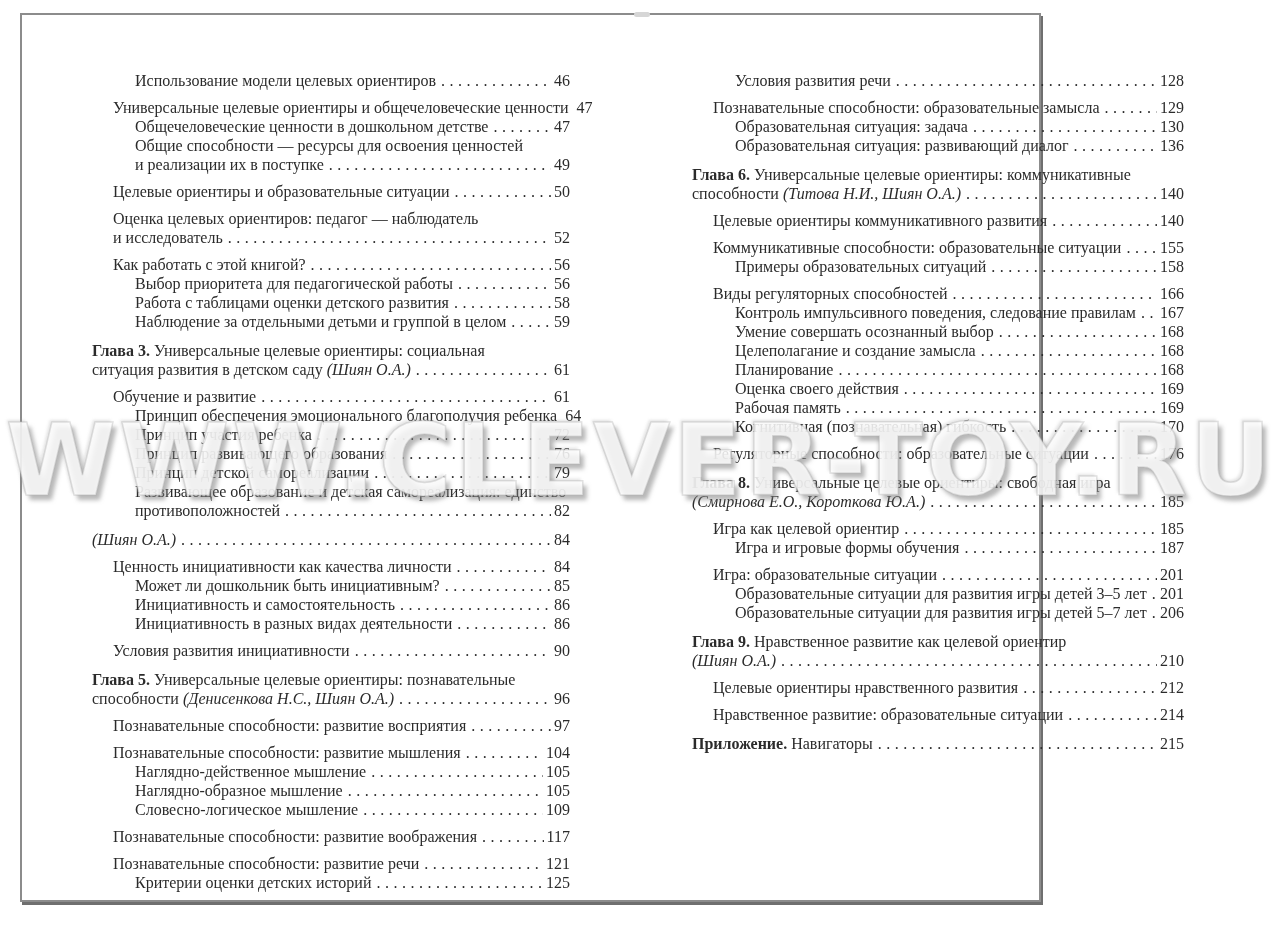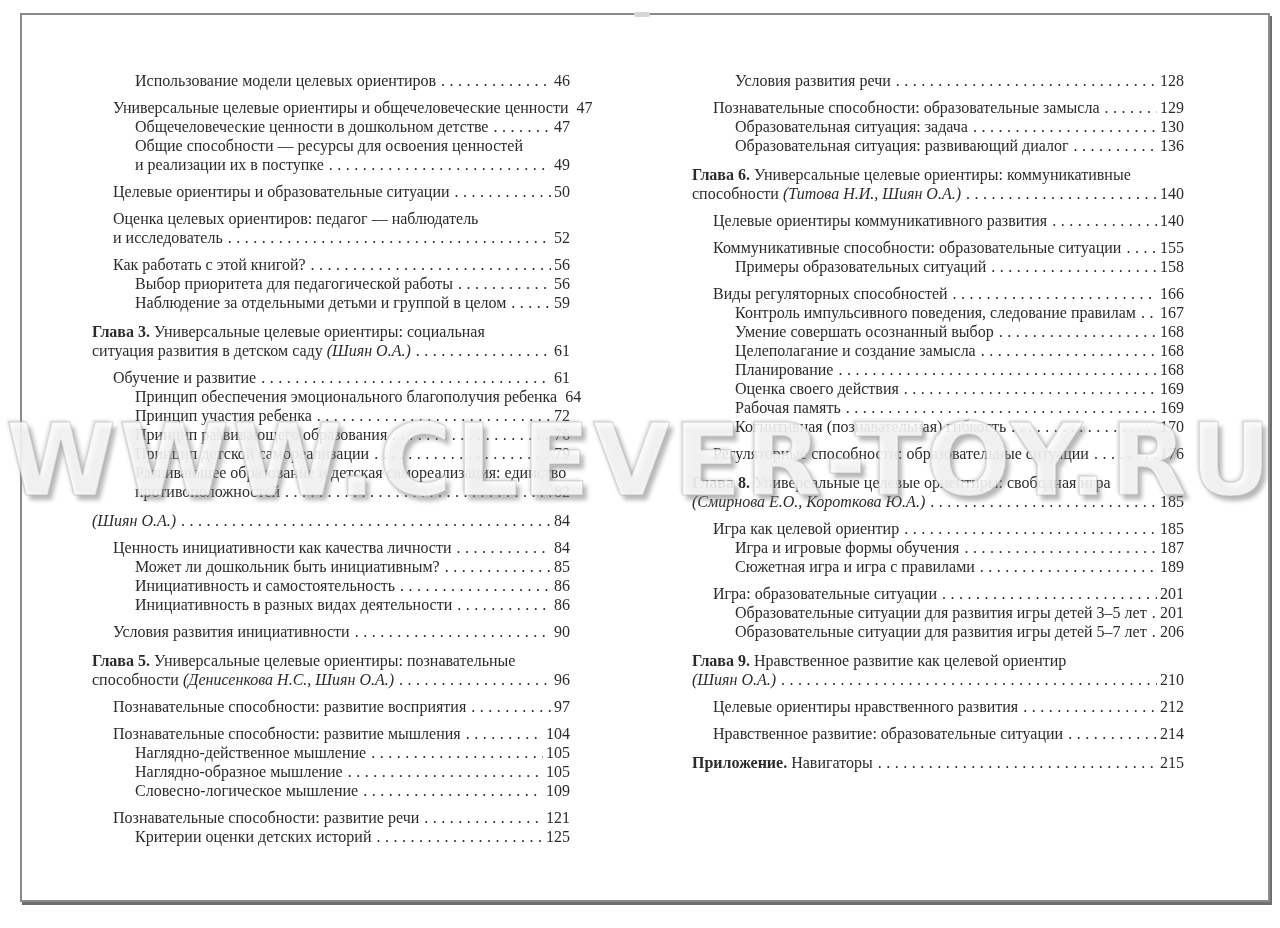--- a/index.html
+++ b/index.html
@@ -2,21 +2,21 @@
 <html lang="ru"><head>
 <meta charset="utf-8">
 <style>
   html,body{margin:0;padding:0;}
   body{
     width:1280px;height:928px;position:relative;background:#ffffff;
     font-family:"Liberation Serif","DejaVu Serif",serif;color:#2b2b2b;
     overflow:hidden;
   }
   .sheet{
-    position:absolute;left:20px;top:13px;width:1250px;height:889px;
+    position:absolute;left:20px;top:13px;width:1021px;height:889px;
     background:#ffffff;border:2px solid #8c8c8c;
     box-shadow:2px 3px 0 #6f6f6f;
     box-sizing:border-box;
   }
   .spine-mark{
     position:absolute;left:612px;top:-3px;width:16px;height:5px;
     background:#d6d6d6;border-radius:3px;
   }
   .toc-columns{
     position:absolute;left:70px;top:56px;display:flex;
@@ -115,20 +115,27 @@
         </div>
         <div class="entry lvl2">
           <div class="line">
             <span class="txt"><span>Выбор приоритета для педагогической работы</span></span>
             <span class="leader"></span>
             <span class="pg">56</span>
           </div>
         </div>
         <div class="entry lvl2">
           <div class="line">
+            <span class="txt"><span>Работа с таблицами оценки детского развития</span></span>
+            <span class="leader"></span>
+            <span class="pg">58</span>
+          </div>
+        </div>
+        <div class="entry lvl2">
+          <div class="line">
             <span class="txt"><span>Наблюдение за отдельными детьми и группой в целом</span></span>
             <span class="leader"></span>
             <span class="pg">59</span>
           </div>
         </div>
         <div class="entry lvl0">
           <div class="line">
             <span class="txt"><span class="b">Глава 3.</span><span> Универсальные целевые ориентиры: социальная</span></span>
           </div>
           <div class="line">
@@ -260,20 +267,27 @@
             <span class="txt"><span>Наглядно-образное мышление</span></span>
             <span class="leader"></span>
             <span class="pg">105</span>
           </div>
         </div>
         <div class="entry lvl2">
           <div class="line">
             <span class="txt"><span>Словесно-логическое мышление</span></span>
             <span class="leader"></span>
             <span class="pg">109</span>
+          </div>
+        </div>
+        <div class="entry lvl1">
+          <div class="line">
+            <span class="txt"><span>Познавательные способности: развитие воображения</span></span>
+            <span class="leader"></span>
+            <span class="pg">117</span>
           </div>
         </div>
         <div class="entry lvl1">
           <div class="line">
             <span class="txt"><span>Познавательные способности: развитие речи</span></span>
             <span class="leader"></span>
             <span class="pg">121</span>
           </div>
         </div>
         <div class="entry lvl2">
@@ -422,27 +436,20 @@
             <span class="txt"><span>Игра как целевой ориентир</span></span>
             <span class="leader"></span>
             <span class="pg">185</span>
           </div>
         </div>
         <div class="entry lvl2">
           <div class="line">
             <span class="txt"><span>Игра и игровые формы обучения</span></span>
             <span class="leader"></span>
             <span class="pg">187</span>
-          </div>
-        </div>
-        <div class="entry lvl2">
-          <div class="line">
-            <span class="txt"><span>Сюжетная игра и игра с правилами</span></span>
-            <span class="leader"></span>
-            <span class="pg">189</span>
           </div>
         </div>
         <div class="entry lvl1">
           <div class="line">
             <span class="txt"><span>Игра: образовательные ситуации</span></span>
             <span class="leader"></span>
             <span class="pg">201</span>
           </div>
         </div>
         <div class="entry lvl2">

